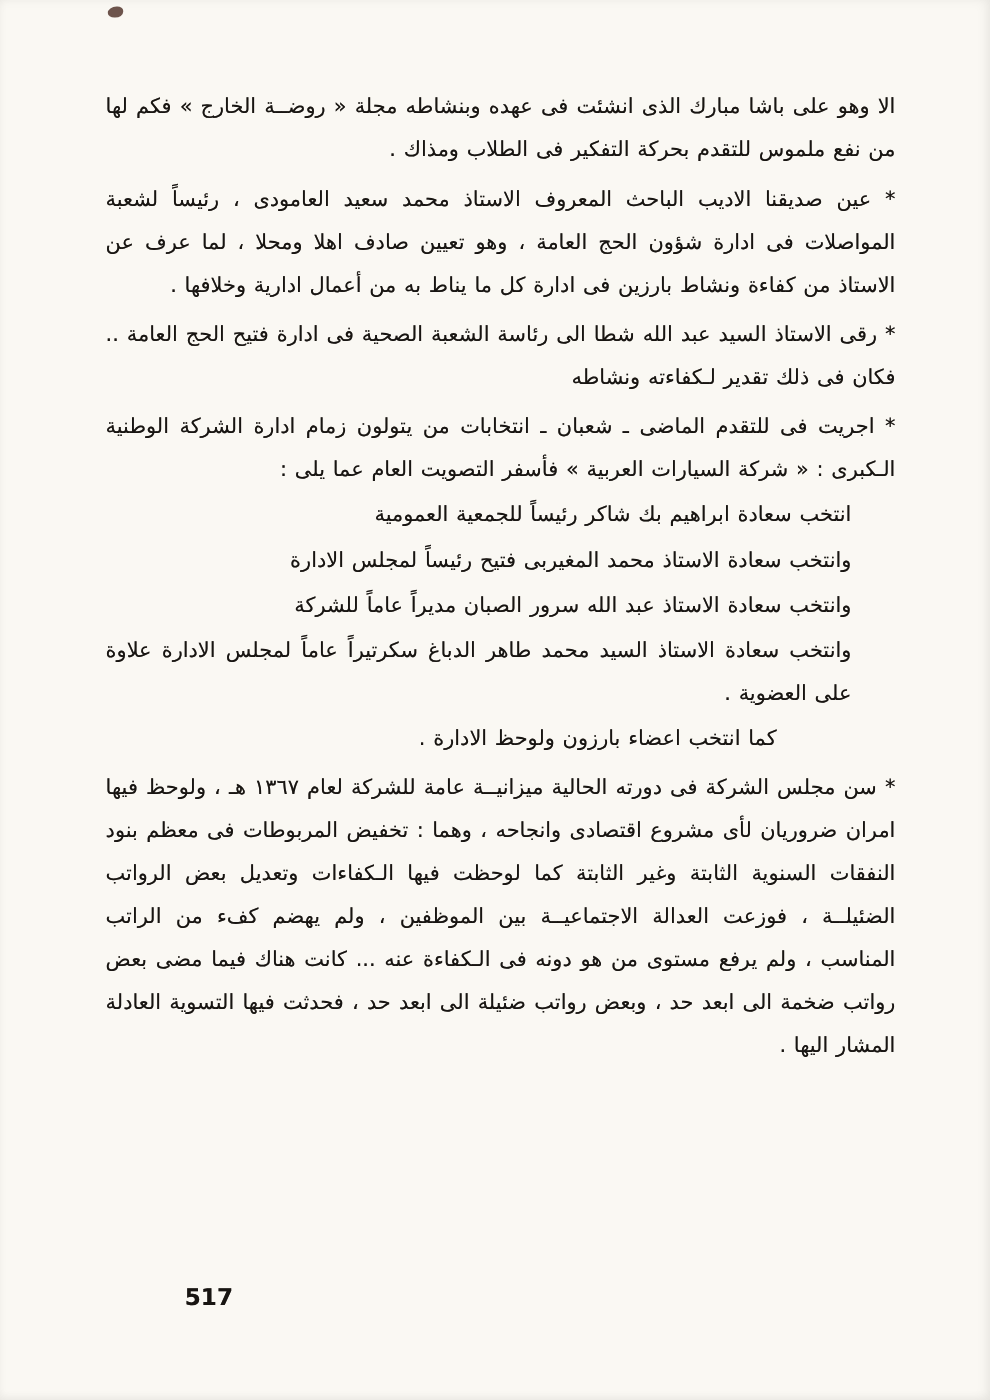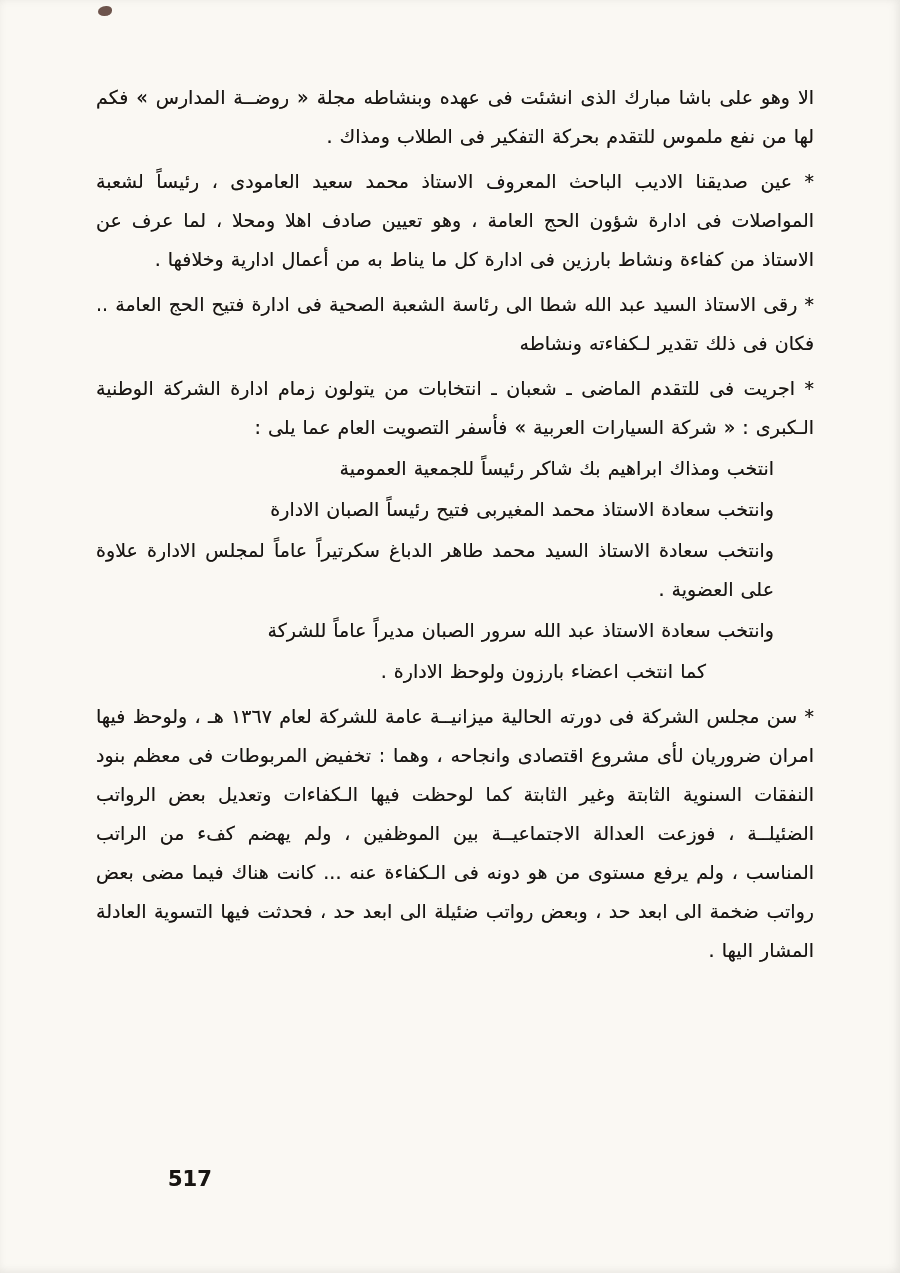--- a/index.html
+++ b/index.html
@@ -69,35 +69,35 @@
 </style>
 </head>
 <body>
 
 <div class="scan-page">
 
   <div class="ink-smudge"></div>
 
   <div class="text-block">
 
-    <p class="para">الا وهو على باشا مبارك الذى انشئت فى عهده وبنشاطه مجلة « روضــة المدارس » فكم لها من نفع ملموس للتقدم بحركة التفكير فى الطلاب ومذاك .</p>
+    <p class="para">الا وهو على باشا مبارك الذى انشئت فى عهده وبنشاطه مجلة « روضــة الخارج » فكم لها من نفع ملموس للتقدم بحركة التفكير فى الطلاب ومذاك .</p>
 
     <p class="para">* عين صديقنا الاديب الباحث المعروف الاستاذ محمد سعيد العامودى ، رئيساً لشعبة المواصلات فى ادارة شؤون الحج العامة ، وهو تعيين صادف اهلا ومحلا ، لما عرف عن الاستاذ من كفاءة ونشاط بارزين فى ادارة كل ما يناط به من أعمال ادارية وخلافها .</p>
 
     <p class="para">* رقى الاستاذ السيد عبد الله شطا الى رئاسة الشعبة الصحية فى ادارة فتيح الحج العامة .. فكان فى ذلك تقدير لـكفاءته ونشاطه</p>
 
     <p class="para tight">* اجريت فى للتقدم الماضى ـ شعبان ـ انتخابات من يتولون زمام ادارة الشركة الوطنية الـكبرى : « شركة السيارات العربية » فأسفر التصويت العام عما يلى :</p>
 
-    <p class="para indent1">انتخب ومذاك ابراهيم بك شاكر رئيساً للجمعية العمومية</p>
+    <p class="para indent1">انتخب سعادة ابراهيم بك شاكر رئيساً للجمعية العمومية</p>
 
-    <p class="para indent1">وانتخب سعادة الاستاذ محمد المغيربى فتيح رئيساً الصبان الادارة</p>
+    <p class="para indent1">وانتخب سعادة الاستاذ محمد المغيربى فتيح رئيساً لمجلس الادارة</p>
+
+    <p class="para indent1">وانتخب سعادة الاستاذ عبد الله سرور الصبان مديراً عاماً للشركة</p>
 
     <p class="para indent1">وانتخب سعادة الاستاذ السيد محمد طاهر الدباغ سكرتيراً عاماً لمجلس الادارة علاوة على العضوية .</p>
-
-    <p class="para indent1">وانتخب سعادة الاستاذ عبد الله سرور الصبان مديراً عاماً للشركة</p>
 
     <p class="para indent2">كما انتخب اعضاء بارزون ولوحظ الادارة .</p>
 
 
     <p class="para">* سن مجلس الشركة فى دورته الحالية ميزانيــة عامة للشركة لعام ١٣٦٧ هـ ، ولوحظ فيها امران ضروريان لأى مشروع اقتصادى وانجاحه ، وهما : تخفيض المربوطات فى معظم بنود النفقات السنوية الثابتة وغير الثابتة كما لوحظت فيها الـكفاءات وتعديل بعض الرواتب الضئيلــة ، فوزعت العدالة الاجتماعيــة بين الموظفين ، ولم يهضم كفء من الراتب المناسب ، ولم يرفع مستوى من هو دونه فى الـكفاءة عنه ... كانت هناك فيما مضى بعض رواتب ضخمة الى ابعد حد ، وبعض رواتب ضئيلة الى ابعد حد ، فحدثت فيها التسوية العادلة المشار اليها .</p>
 
   </div>
 
   <div class="page-number">517</div>
 

